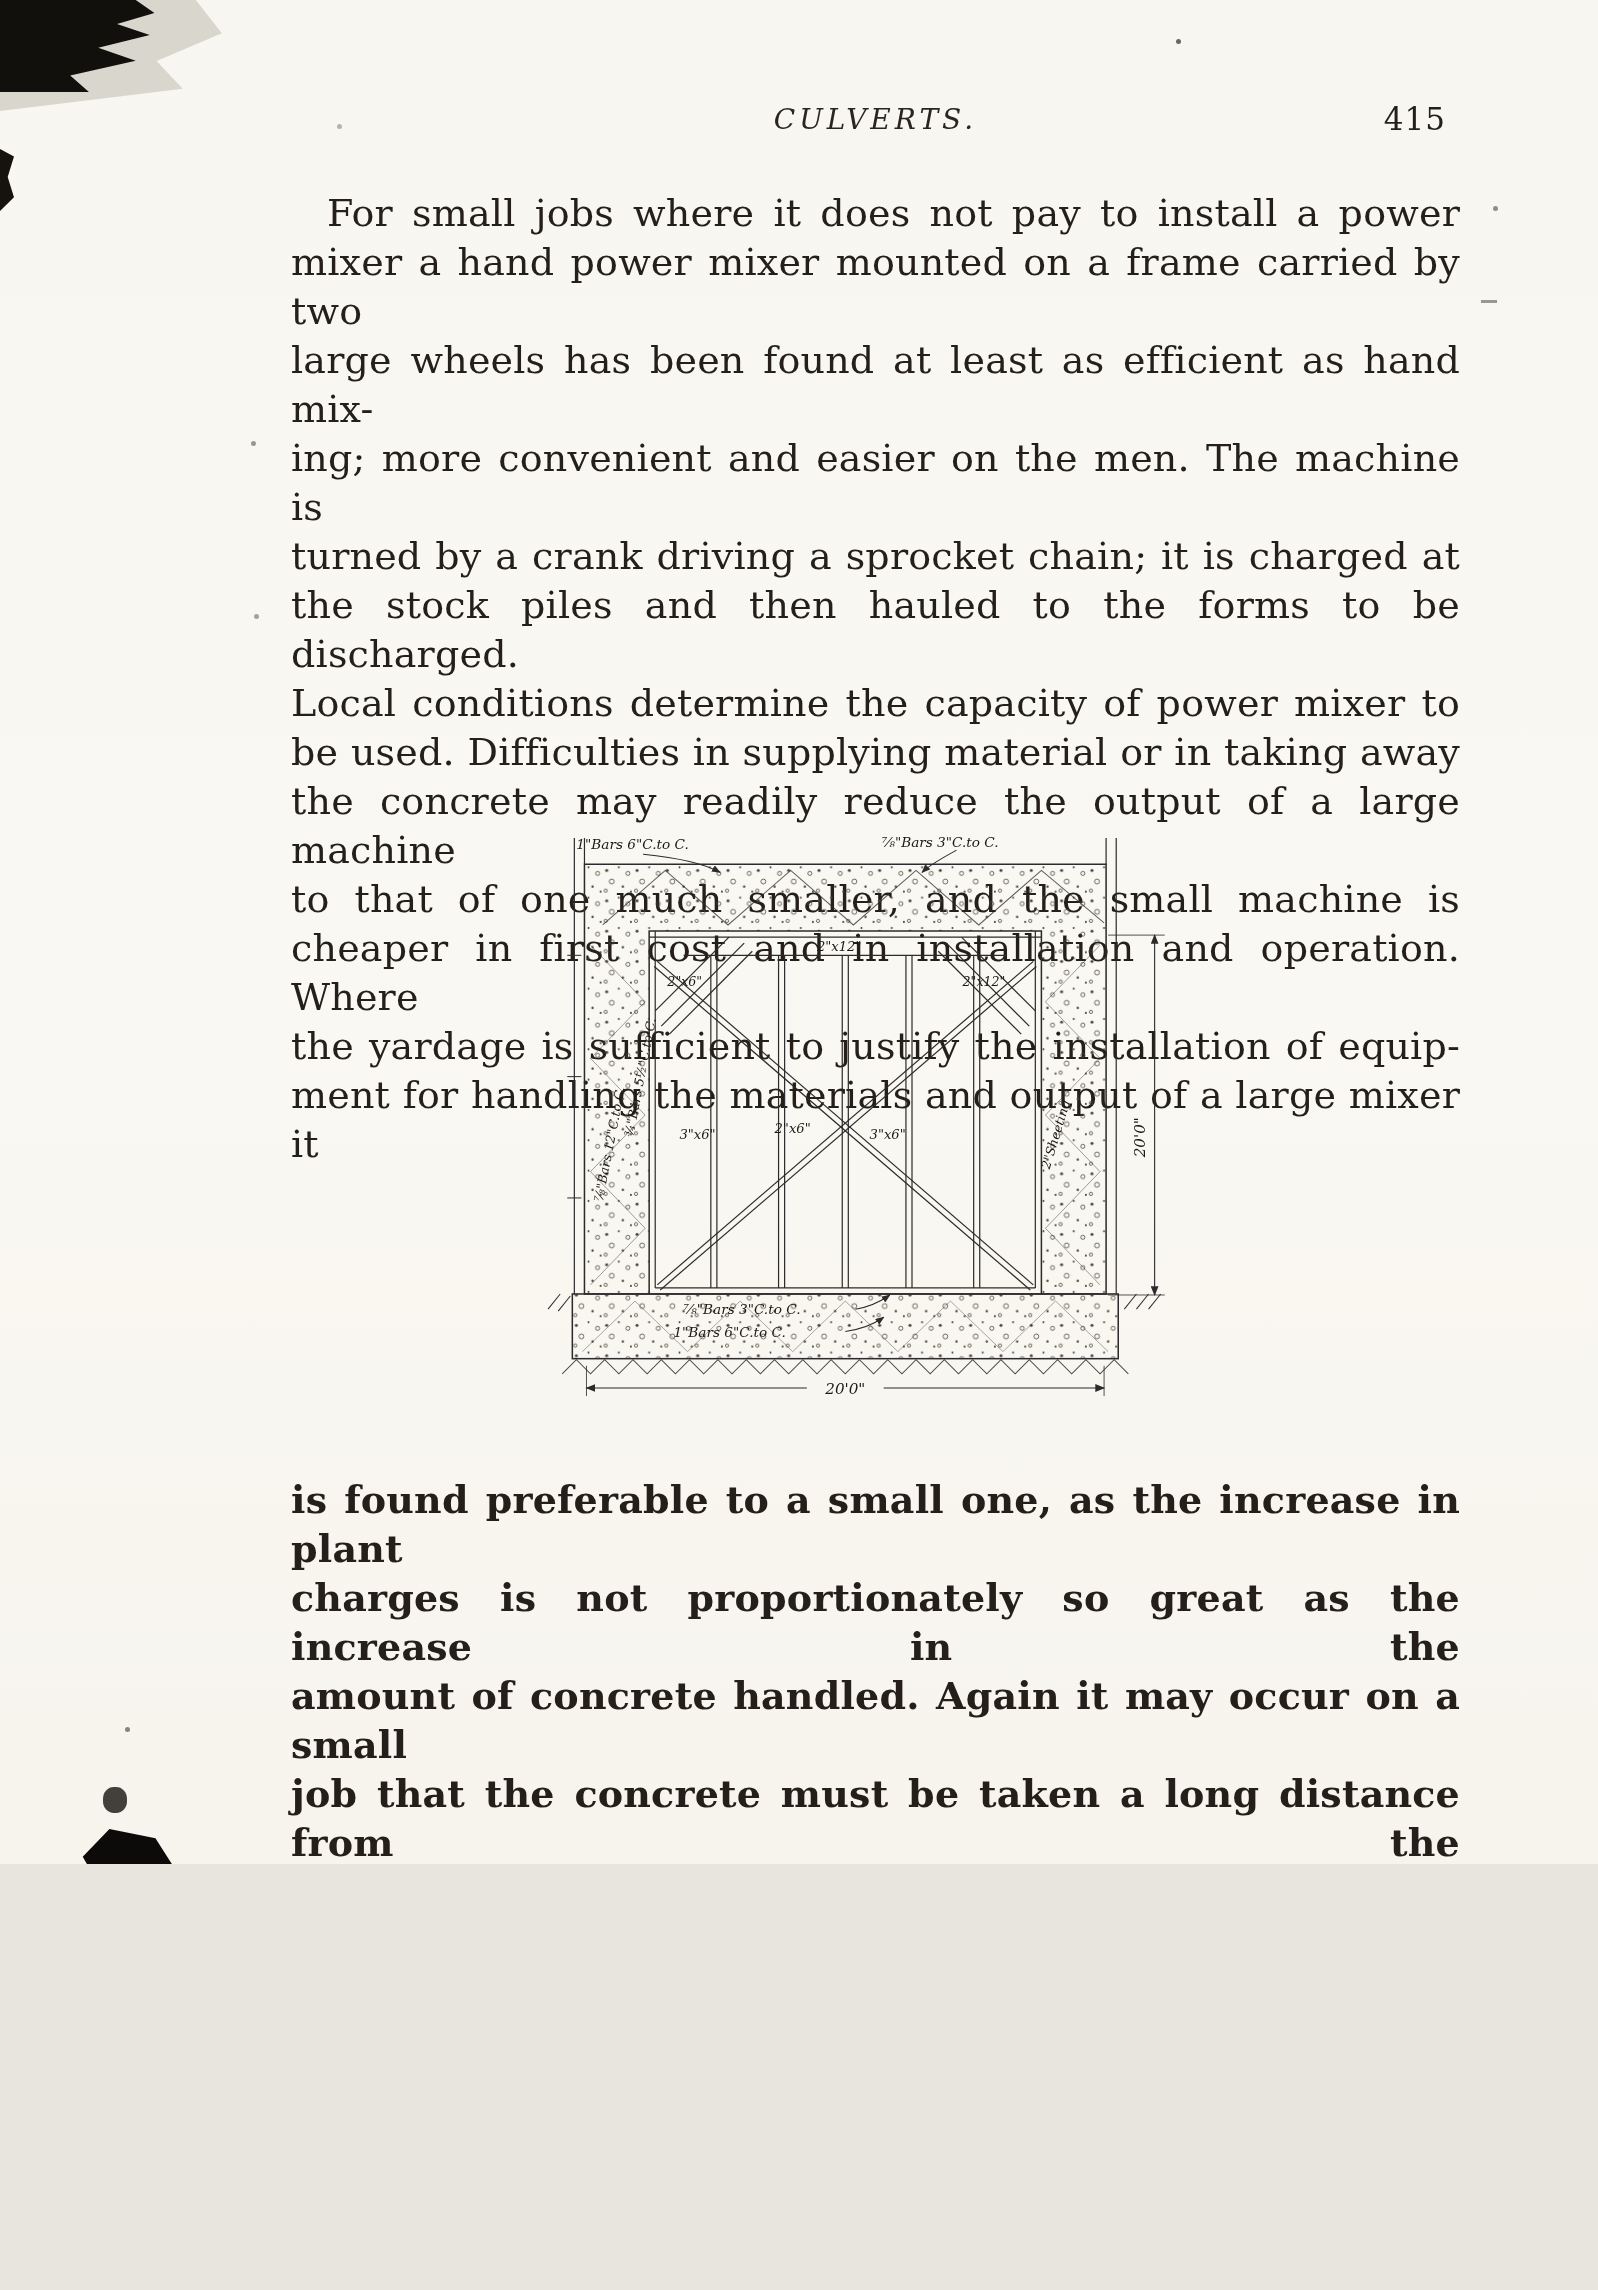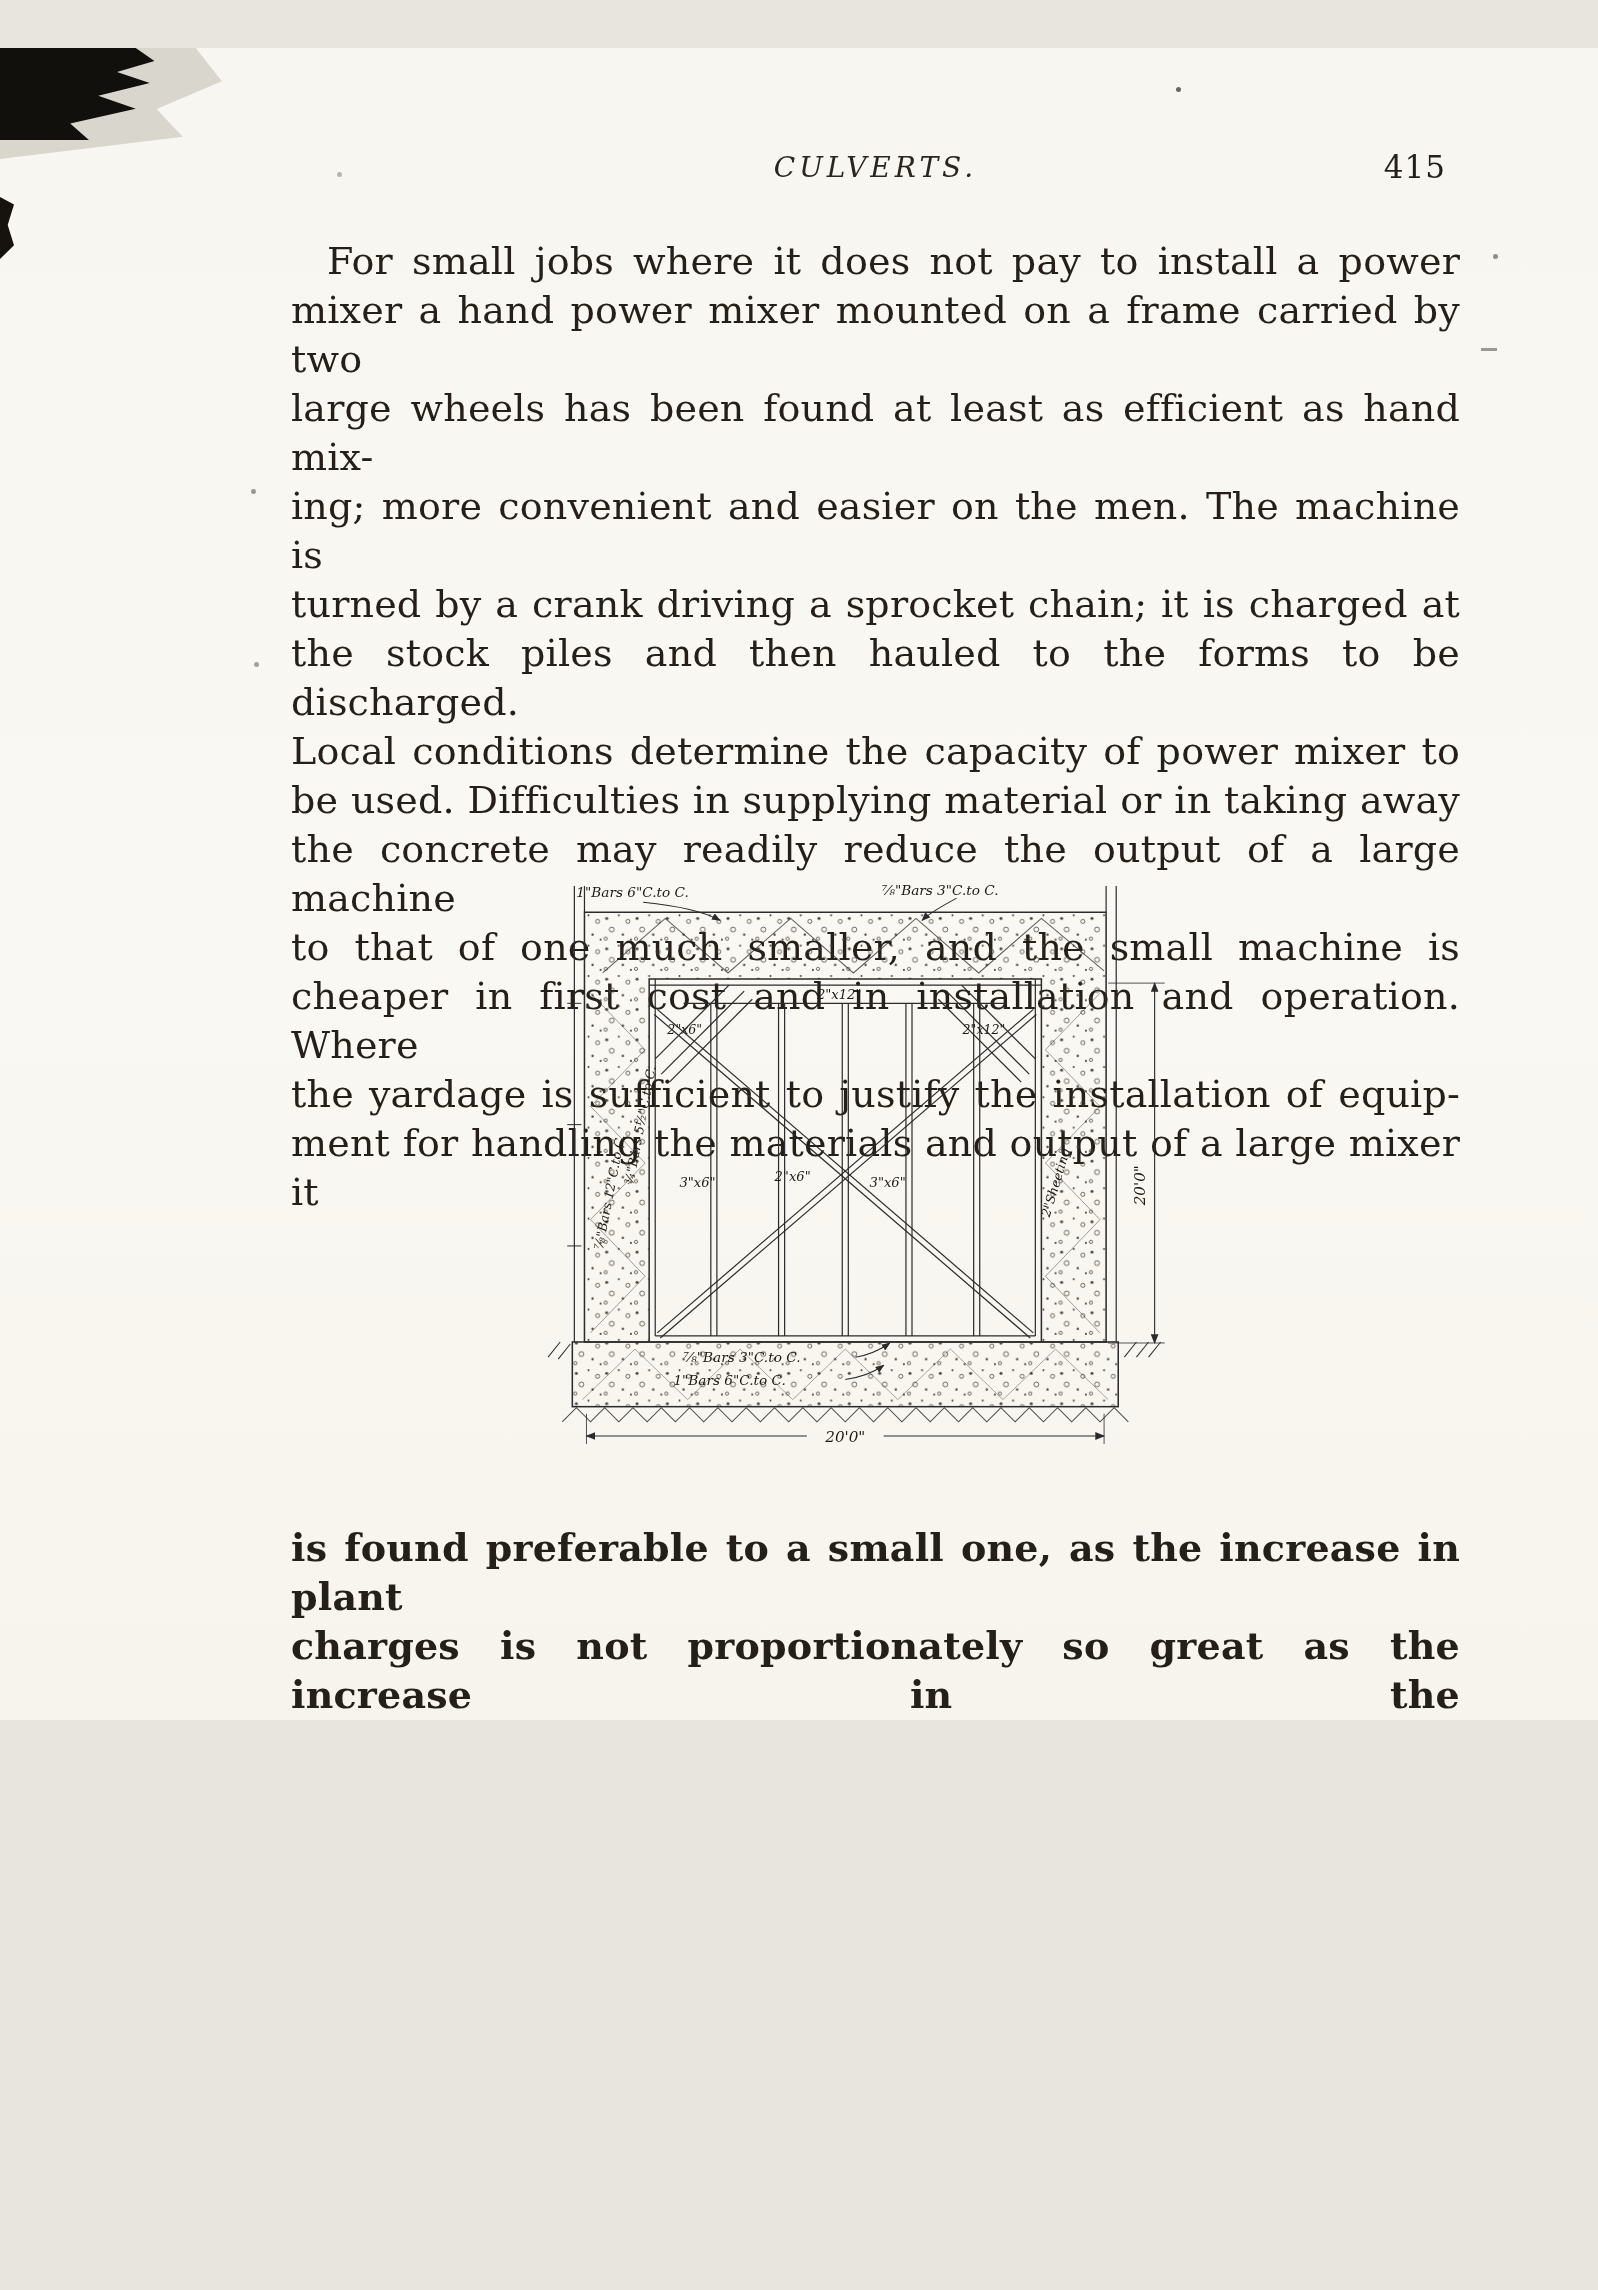--- a/index.html
+++ b/index.html
@@ -1,23 +1,22 @@
 <!DOCTYPE html>
 <html><head>
 <meta charset="utf-8">
 <style>
   html,body{margin:0;padding:0;background:#e8e5de;}
   .sheet{
     position:relative;
-    width:1599px;height:1672px;
+    width:1599px;height:1864px;
     background:linear-gradient(180deg,#f8f6f0 0%,#faf8f2 55%,#f7f4ee 100%);
     font-family:"DejaVu Serif", serif;
     color:#241f19;
     overflow:hidden;
-    margin-top:48px;
   }
   
   .running-head{position:absolute;left:291px;top:103px;width:1169px;height:44px;}
   .running-title{
     position:absolute;left:0;right:0;text-align:center;
     font-style:italic;font-size:28px;letter-spacing:4px;color:#2a251e;
   }
   .page-number{position:absolute;right:14px;top:-2px;font-size:31px;letter-spacing:1px;}
   
   .par{

